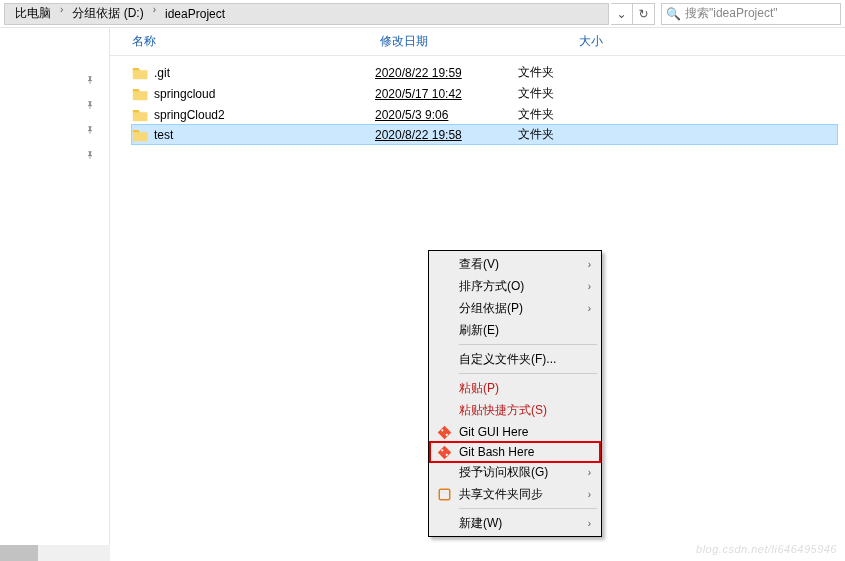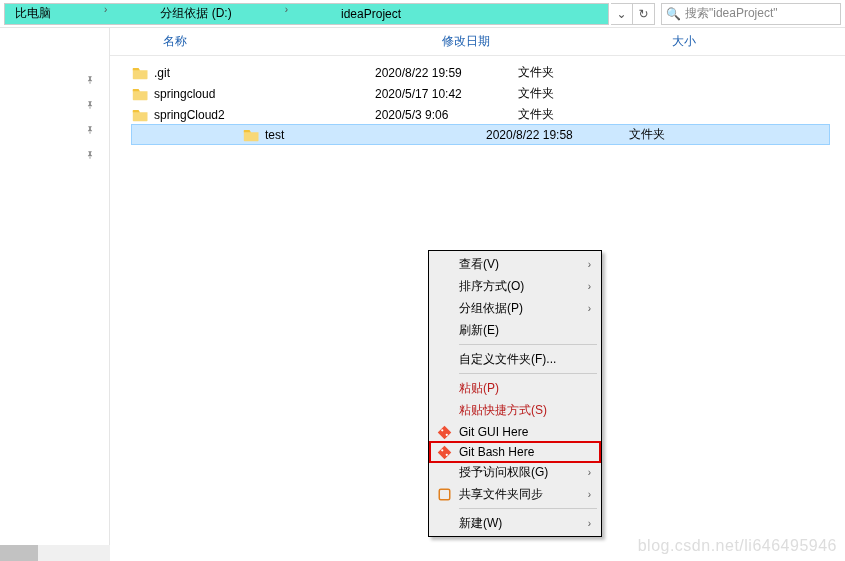--- a/index.html
+++ b/index.html
@@ -1,55 +1,55 @@
 <!DOCTYPE html>
 <html><head>
   <meta charset="utf-8">
   <style>
     * { margin: 0; padding: 0; box-sizing: border-box; font-family: "Microsoft YaHei", "Segoe UI", sans-serif; }
     body { width: 845px; height: 561px; background: #fff; font-size: 12px; color: #000; position: relative; overflow: hidden; }
     .addrbar { height: 28px; display: flex; align-items: center; border-bottom: 1px solid #e5e5e5; padding: 0 4px; }
-    .breadcrumbs { display: flex; flex: 1; height: 22px; border: 1px solid #ccc; background: #5eead4; padding-left: 4px; gap: 44px; }
+    .breadcrumbs { display: flex; flex: 1; height: 22px; border: 1px solid #ccc; background: #e5e5e5; padding-left: 4px; }
     .crumb { padding: 0 6px; height: 100%; display: flex; align-items: center; cursor: default; }
     .chev { color: #555; font-size: 10px; padding: 0 3px; }
     .addr-btns { display: flex; align-items: center; margin-left: 2px; }
     .addr-btn { width: 22px; height: 22px; border: 1px solid #ccc; border-left: none; display: flex; align-items: center; justify-content: center; color: #555; }
     .searchbox { width: 180px; height: 22px; margin-left: 6px; border: 1px solid #ccc; display: flex; align-items: center; padding: 0 4px; color: #888; }
     .search-icon { margin-right: 4px; color: #555; }
     .main { display: flex; height: calc(100% - 28px); }
     .sidebar { width: 110px; border-right: 1px solid #e5e5e5; padding-top: 45px; background: #fff; }
     .pin-row { display: flex; justify-content: flex-end; padding: 2px 14px 13px 0; color: #888; }
     .pin-row svg { width: 10px; height: 10px; }
     .content { flex: 1; position: relative; }
     .headers { display: flex; height: 28px; align-items: center; border-bottom: 1px solid #e8e8e8; color: #1c5fb0; padding-left: 22px; }
-    .hdr { cursor: default; margin-left: 31px; }
+    .hdr { cursor: default; }
     .hdr-name { width: 248px; }
     .hdr-date { width: 143px; }
     .hdr-type { width: 120px; }
     .hdr-size { width: 80px; text-align: right; }
-    .files { padding: 6px 16px 6px 22px; }
+    .files { padding: 6px 8px 6px 22px; }
     .file-row { display: flex; align-items: center; height: 21px; padding-left: 0; }
-    .file-row.selected { background: #cce8ff; border: 1px solid #99d1ff; margin: -1px; justify-content: flex-end; }
+    .file-row.selected { background: #cce8ff; border: 1px solid #99d1ff; margin: -1px; }
     .folder-icon { width: 17px; height: 14px; margin-right: 5px; }
     .folder-icon svg { width: 100%; height: 100%; display: block; }
     .cell-name { width: 243px; display: flex; align-items: center; }
-    .cell-date { width: 143px; }
+    .cell-date { width: 143px; text-decoration: underline; }
     .cell-type { width: 120px; }
     .cell-size { width: 80px; }
     .scroll-track { position: absolute; left: 0; bottom: 0; width: 110px; height: 16px; background: #f0f0f0; }
     .scroll-thumb { position: absolute; left: 0; top: 0; height: 100%; width: 38px; background: #c2c2c2; }
     
     .ctx { position: absolute; left: 428px; top: 250px; width: 174px; background: #eee; border: 1px solid #000000; box-shadow: 3px 3px 3px rgba(0,0,0,0.25); font-size: 12px; padding: 2px; }
     .ctx-item { display: flex; align-items: center; height: 22px; padding: 0 18px 0 28px; position: relative; cursor: default; }
     .ctx-item.disabled { color: #b91c1c; }
     .ctx-sep { height: 1px; background: #ccc; margin: 3px 2px 3px 28px; }
     .ctx-sub { position: absolute; right: 8px; font-size: 10px; color: #555; }
     .ctx-ic { position: absolute; left: 6px; width: 15px; height: 15px; display: flex; align-items: center; justify-content: center; }
     .highlight-box { border: 2px solid #d00; margin: -2px; }
-    .watermark { position: absolute; right: 8px; bottom: 6px; color: #ddd; font-size: 16px; font-family: Arial, sans-serif; letter-spacing: .5px; pointer-events: none; }
+    .watermark { position: absolute; right: 8px; bottom: 6px; color: #ddd; font-size: 11px; font-family: Arial, sans-serif; letter-spacing: .5px; pointer-events: none; font-style: italic; }
   </style>
 </head>
 <body>
 
 <div class="addrbar">
   <div class="breadcrumbs">
     <span class="crumb">比电脑</span>
     <span class="chev">›</span>
     <span class="crumb">分组依据 (D:)</span>
     <span class="chev">›</span>

